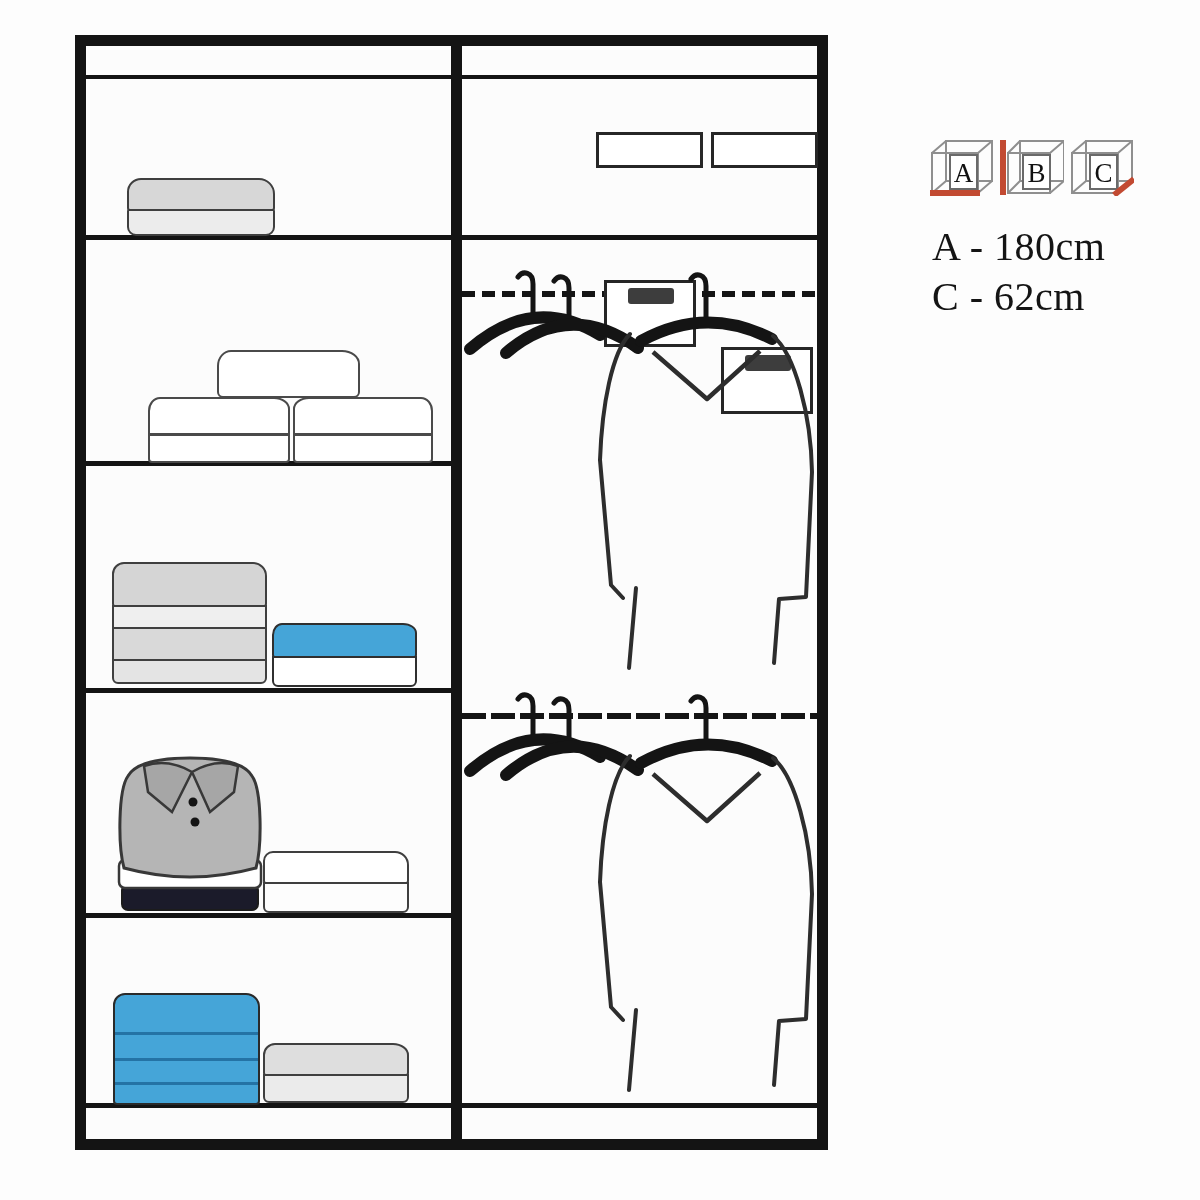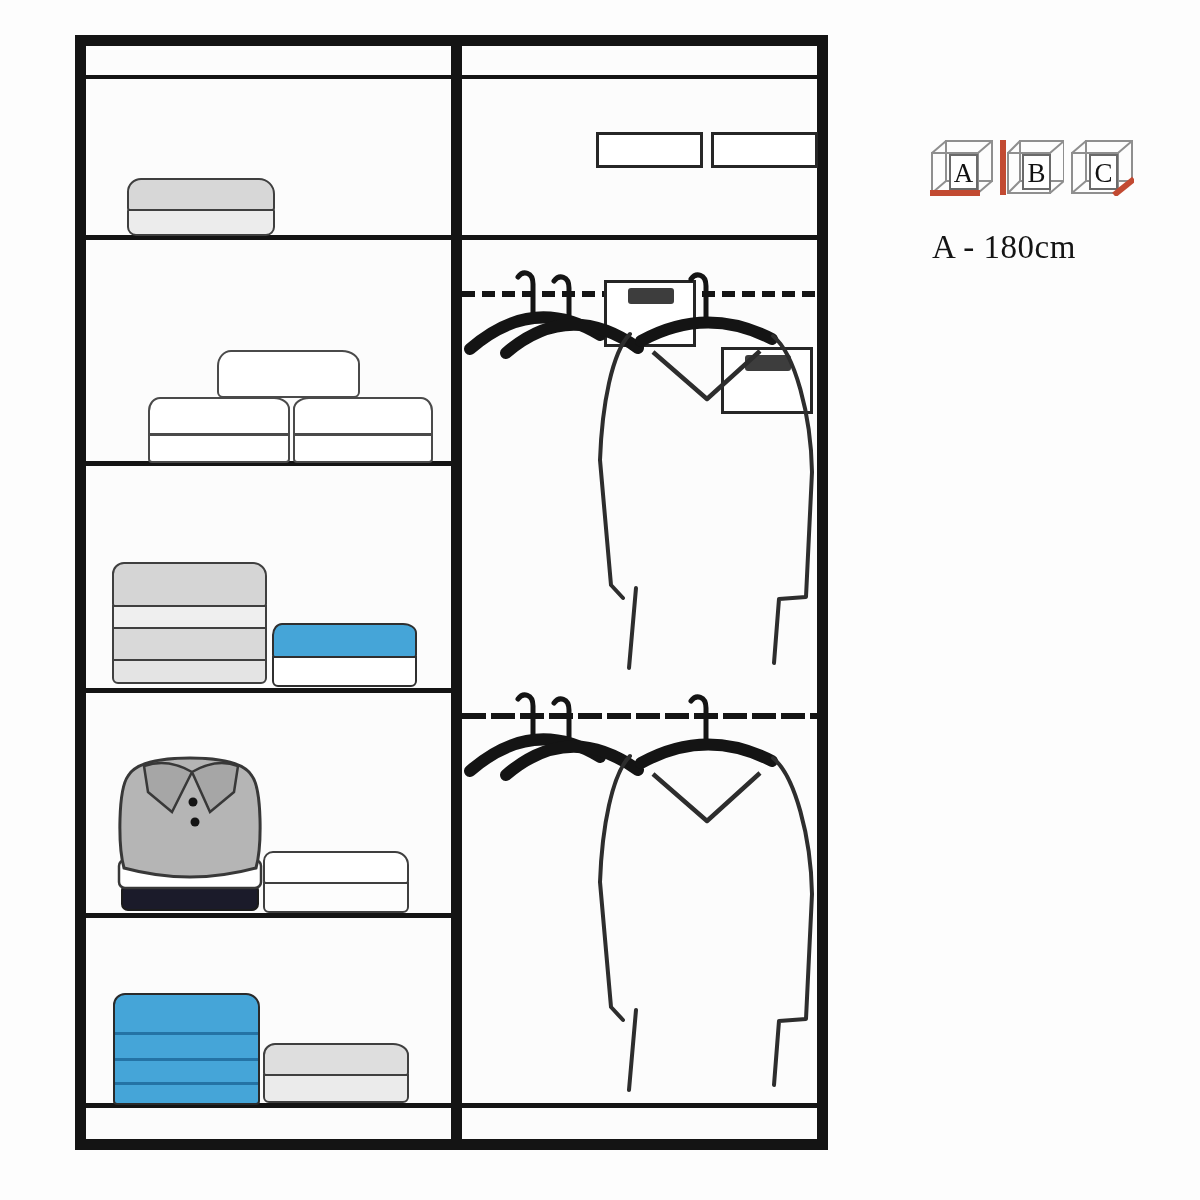--- a/index.html
+++ b/index.html
@@ -73,21 +73,21 @@
   .coat{stroke:#2d2d2d;fill:none;stroke-width:4;stroke-linejoin:round;stroke-linecap:round;}
   .neck{stroke:#2d2d2d;fill:none;stroke-width:4.5;stroke-linejoin:round;}
 
   
   .legend-icons{left:930px;top:138px;display:flex;gap:6px;}
   .cube-edge{stroke:#8f8f8f;stroke-width:2;fill:none;}
   .letter-box{fill:#ffffff;stroke:#6a6a6a;stroke-width:2;}
   .cube-letter{font-family:"Liberation Serif",serif;font-size:27px;fill:#111;}
   .red-dim{stroke:var(--highlight-red);stroke-width:6;fill:none;}
   .measurements{left:932px;top:222px;width:260px;color:#141414;
-    font-size:33px;line-height:50px;letter-spacing:0.5px;}
+    font-size:40px;line-height:50px;letter-spacing:0.5px;}
 </style>
 </head>
 <body>
 
 <div class="abs wardrobe">
 
   <div class="abs frame-line top-strip"></div>
   <div class="abs frame-line divider"></div>
   <div class="abs frame-line shelf shelf-1"></div>
   <div class="abs frame-line shelf shelf-2"></div>
@@ -209,13 +209,14 @@
     <path class="cube-edge" d="M2,15 H48 V55 H2 Z"></path>
     <path class="cube-edge" d="M2,15 L16,3 M48,15 L62,3 M2,55 L16,43 M48,55 L62,43"></path>
     <rect class="letter-box" x="20" y="17" width="27" height="34"></rect>
     <text class="cube-letter" x="33.5" y="44" text-anchor="middle">C</text>
     <path class="red-dim" d="M44,57 L64,41"></path>
   </svg>
 </div>
 
 <div class="abs measurements">
   <div>A - 180cm</div>
+  <div>C - 62cm</div>
 </div>
 
 </body></html>

